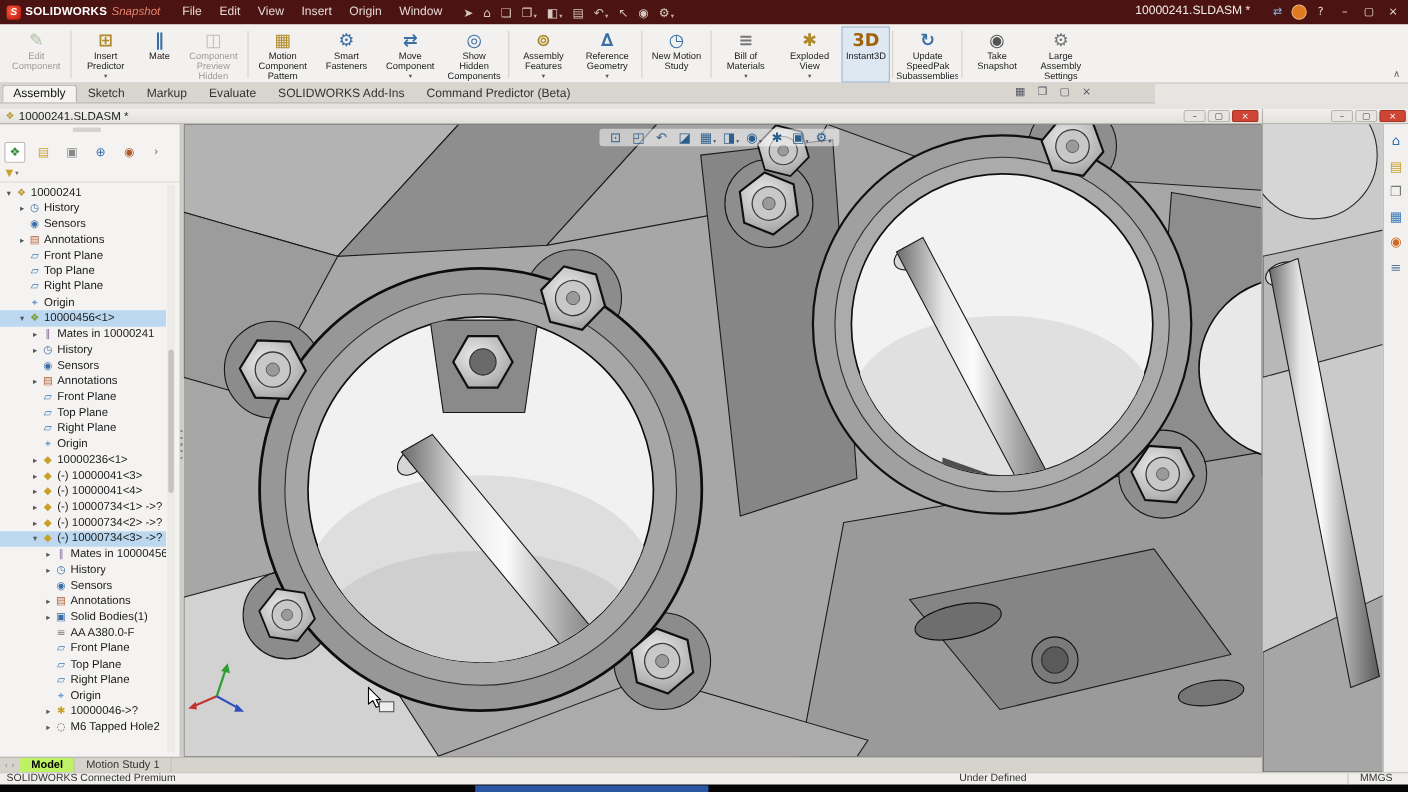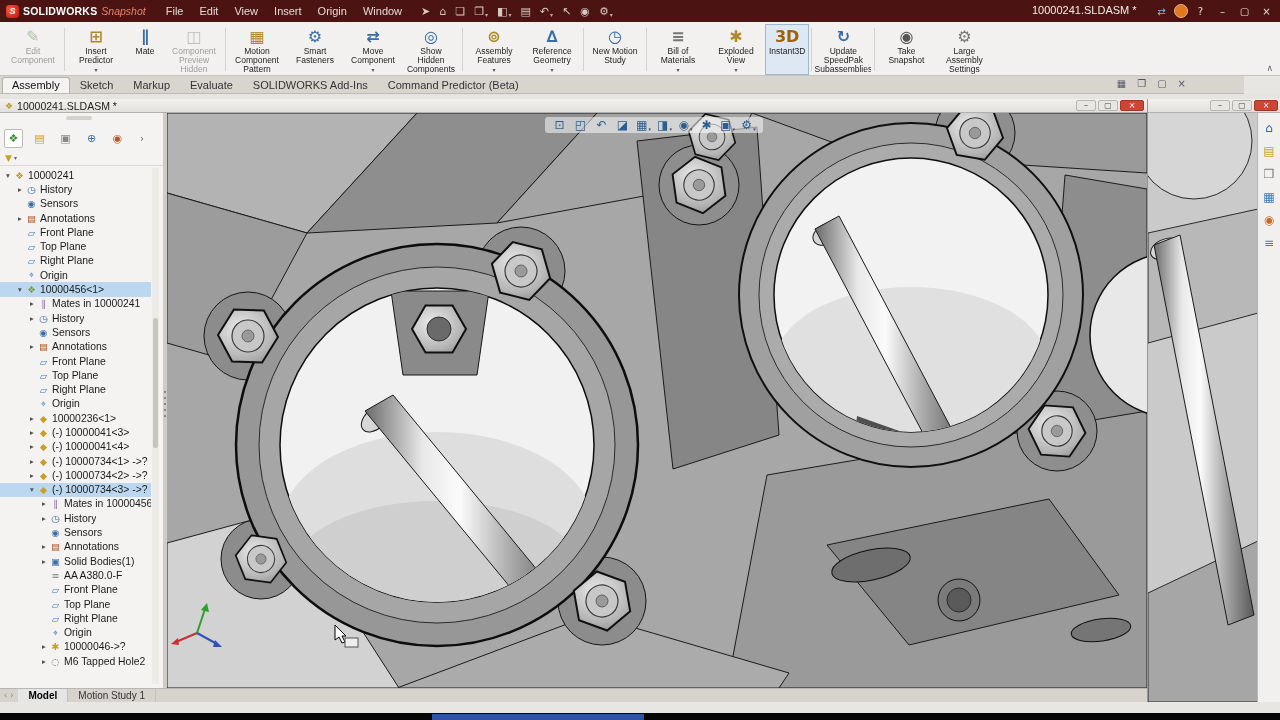--- a/index.html
+++ b/index.html
@@ -30,21 +30,21 @@
 .rbtn{display:flex;flex-direction:column;align-items:center;min-width:40px;max-width:58px;padding:2px 3px 0;border:1px solid transparent;overflow:hidden;}
 .rbtn.active{background:#dde8f2;border-color:#9fb8cc;}
 .rbtn.disabled{opacity:.42;}
 .ricon{font-size:16px;line-height:19px;height:19px;font-weight:bold;}
 .rlabel{font-size:8.5px;line-height:1.08;text-align:center;color:#222;margin-top:1px;}
 .rdd{font-size:6px;color:#555;margin-top:1px;}
 .rsep{width:1px;background:#d4d2ce;margin:4px 2px;}
 .ribbon-collapse{position:absolute;right:7px;bottom:2px;font-size:9px;color:#666;}
 
 
-.cmdtabs{position:absolute;left:0;top:76px;width:1244px;height:18px;background:#d8d5cf;border-bottom:1px solid #bcbab6;font-size:11px;z-index:20;}
+.cmdtabs{position:absolute;left:0;top:76px;width:1050px;height:18px;background:#d8d5cf;border-bottom:1px solid #bcbab6;font-size:11px;z-index:20;}
 .ct-left{display:flex;align-items:flex-end;height:100%;padding-left:2px;}
 .ctab{padding:1px 9px 2px;color:#333;border:1px solid transparent;border-bottom:none;white-space:nowrap;}
 .ctab.active{background:#f4f3f1;border-color:#b4b2ae;border-radius:3px 3px 0 0;color:#111;}
 .cmdtabs-right{position:absolute;right:58px;top:2px;display:flex;gap:11px;color:#556;font-size:10px;}
 .ctr-icon{display:inline-block;}
 
 
 .docstrip{position:absolute;left:0;top:94px;width:1280px;height:5px;background:#e6e4e0;}
 .doctitle{position:absolute;left:0;top:99px;width:1147px;height:14px;background:linear-gradient(#f2f1ef,#e2e0dc);border-bottom:1px solid #b2b0ac;font-size:10.5px;color:#222;display:flex;align-items:center;z-index:10;}
 .dt-icon{font-size:9px;color:#b89a30;margin:0 4px 0 5px;}
@@ -89,21 +89,21 @@
 .rp-titlebar .dt-controls{right:2px;}
 .rp-content{position:absolute;left:0;top:14px;width:110px;height:589px;overflow:hidden;}
 .taskstrip{position:absolute;right:0;top:14px;width:23px;height:589px;background:#f1f0ee;border-left:1px solid #b8b6b2;display:flex;flex-direction:column;align-items:center;padding-top:8px;gap:9px;}
 .tp-icon{font-size:12px;}
 
 
 .bottomtabs{position:absolute;left:0;top:688px;width:1147px;height:14px;background:#d6d3cd;border-top:1px solid #b8b6b2;display:flex;align-items:flex-end;font-size:10px;z-index:8;}
 .bt-nav{display:flex;gap:3px;color:#888;font-size:8px;padding:0 5px 2px 4px;}
 .bt-tabs{display:flex;height:100%;align-items:flex-end;}
 .btab{padding:1px 10px 1px;color:#333;border-right:1px solid #c2c0bc;white-space:nowrap;}
-.btab.active{background:#e5e5e5;color:#000;font-weight:bold;}
+.btab.active{background:#bef264;color:#000;font-weight:bold;}
 
 
 .statusbar{position:absolute;left:0;top:702px;width:1280px;height:11px;background:#f0efec;border-top:1px solid #c6c4c0;font-size:9.5px;color:#333;line-height:10px;z-index:8;}
 .sb-left{position:absolute;left:6px;top:0;}
 .sb-center{position:absolute;left:872px;top:0;}
 .sb-right{position:absolute;right:14px;top:0;border-left:1px solid #c8c6c2;padding-left:10px;}
 
 
 .blackbar{position:absolute;left:0;top:713px;width:1280px;height:7px;background:#060606;}
 .taskbar-hint{position:absolute;left:432px;top:1px;width:212px;height:6px;background:#2a55a0;}
@@ -646,17 +646,22 @@
     <span class="bt-nav">
         <span class="bt-nav-icon icon">‹</span>
         <span class="bt-nav-icon icon">›</span>
       </span>
     <span class="bt-tabs">
         <span class="btab active">Model</span>
         <span class="btab">Motion Study 1</span>
       </span>
   </div>
 
+  <div class="statusbar">
+    <span class="sb-left">SOLIDWORKS Connected Premium</span>
+    <span class="sb-center">Under Defined</span>
+    <span class="sb-right">MMGS</span>
+  </div>
 
   <div class="blackbar">
     <div class="taskbar-hint"></div>
   </div>
 </div>
 
 </body></html>

